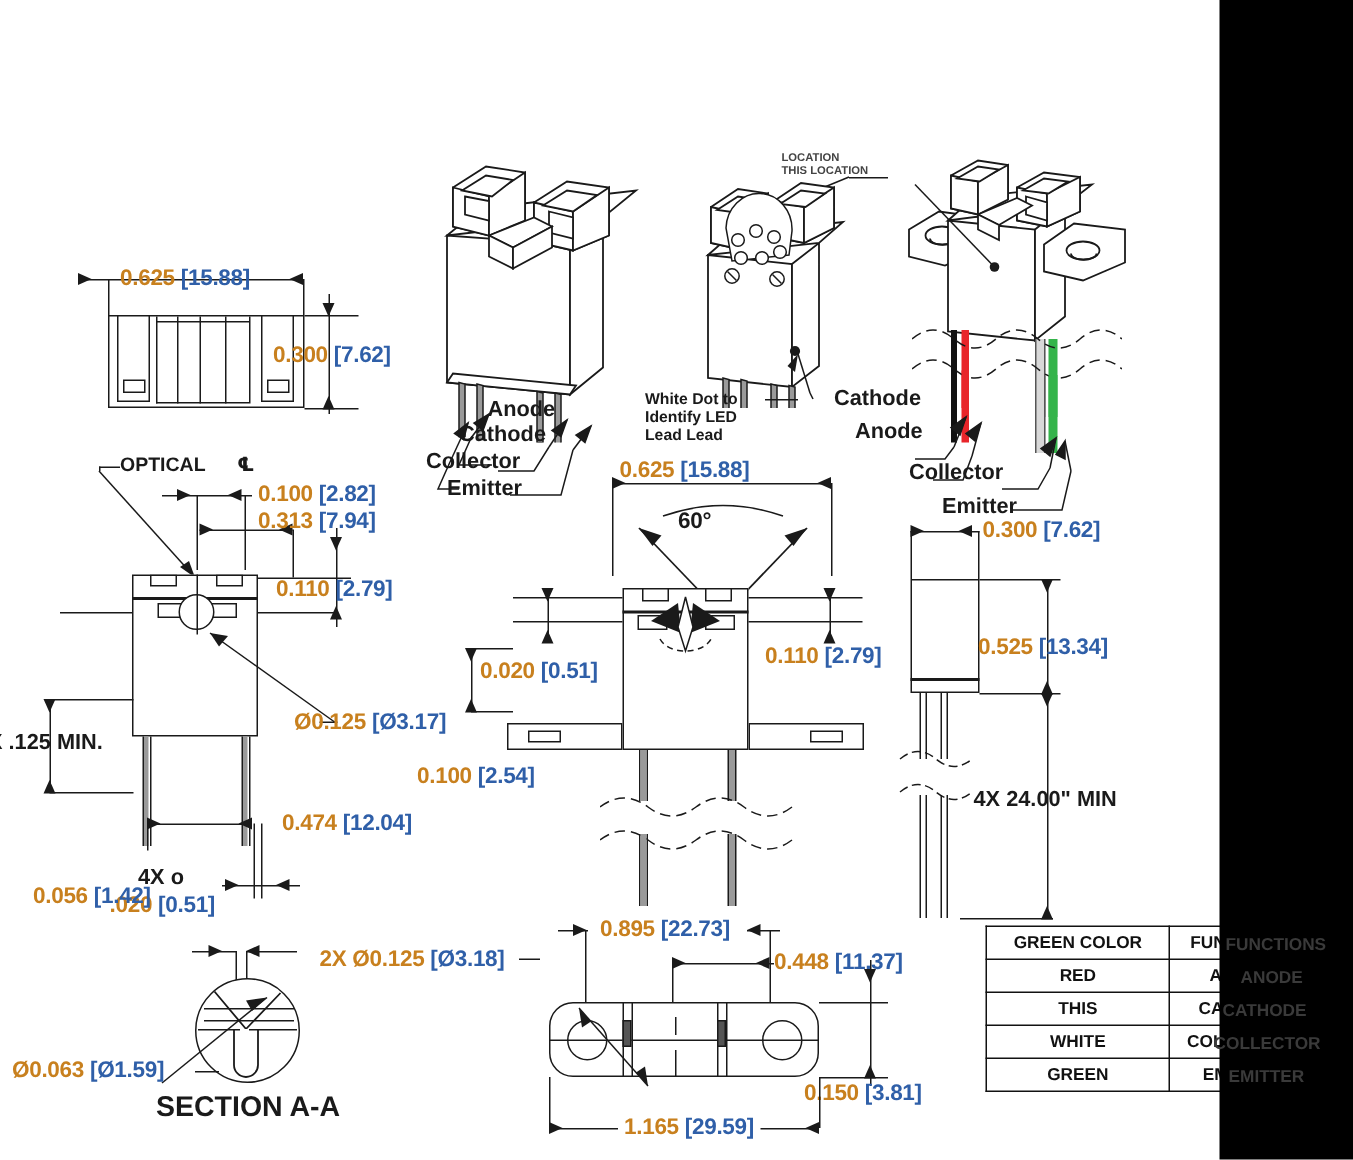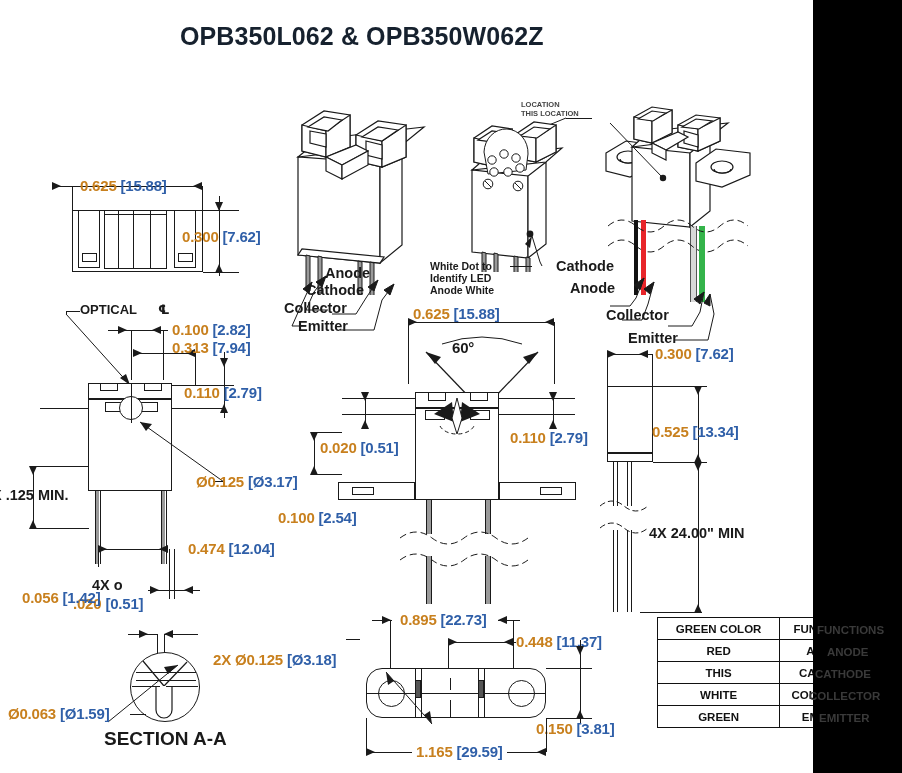--- a/index.html
+++ b/index.html
@@ -49,21 +49,20 @@
   
   #band{position:absolute;left:813px;top:0;width:89px;height:773px;background:#000;z-index:40;}
   #bandtxt{position:absolute;left:813px;top:0;width:89px;height:773px;z-index:41;pointer-events:none;}
   .bt{position:absolute;color:#3a3a3a;font-weight:bold;font-size:11.5px;white-space:nowrap;}
 </style>
 </head>
 <body>
 
 <div id="sheet">
 
-  <div class="t title" style="left:180px;top:24px;">OPB350L062 &amp; OPB350W062Z</div>
 
   <div>
 
     <div class="ln h1" style="left:52px;top:186px;width:150px;"></div>
     <div class="ar arR" style="left:52px;top:182px;"></div>
     <div class="ar arL" style="left:193px;top:182px;"></div>
     <div class="ln v1" style="left:72px;top:186px;height:24px;"></div>
     <div class="ln v1" style="left:202px;top:186px;height:24px;"></div>
     <div class="t dim" style="left:80px;top:178px;">0.625 <span class="br">[15.88]</span></div>
 
@@ -301,21 +300,21 @@
         <path d="M62 144 L62 170 L66 170 L66 145 Z"></path>
         <path d="M74 145 L74 172 L78 172 L78 146 Z"></path>
       </g>
     </svg>
     <svg style="position:absolute;left:492px;top:218px;width:60px;height:50px;">
       <path d="M48 44 L40 18" stroke="#1a1a1a" stroke-width="1" fill="none"></path>
       <polygon points="40,18 38,30 33,26" fill="#1a1a1a"></polygon>
       <path d="M48 44 L50 48" stroke="#1a1a1a" stroke-width="1"></path>
     </svg>
     <div class="ln h1" style="left:510px;top:266px;width:22px;"></div>
-    <div class="t lblsm" style="left:430px;top:260px;width:88px;font-size:10.5px;"><span>White Dot to</span><br><span>Identify LED</span><br><span>Anode White</span></div>
+    <div class="t lblsm" style="left:430px;top:260px;width:88px;font-size:10.5px;"><span>White Dot to</span><br><span>Identify LED</span><br><span>Lead Lead</span></div>
   </div>
 
   <div>
     <svg style="position:absolute;left:600px;top:105px;width:170px;height:130px;">
       <g fill="#ffffff" stroke="#1a1a1a" stroke-width="1.2">
 
         <path d="M6 48 L26 36 L56 40 L56 60 L30 72 L6 66 Z"></path>
         <ellipse cx="28" cy="52" rx="11" ry="6"></ellipse>
         <path d="M20 54 a8 4 0 0 0 17 0" fill="none"></path>
 
@@ -525,21 +524,21 @@
     <div class="boxt" style="left:478px;top:680px;width:6px;height:18px;background:#555;"></div>
     <div class="ln v1" style="left:450px;top:678px;height:12px;"></div>
     <div class="ln v1" style="left:450px;top:700px;height:18px;"></div>
 
     <svg style="position:absolute;left:376px;top:666px;width:90px;height:60px;">
       <line x1="56" y1="58" x2="10" y2="6" stroke="#1a1a1a" stroke-width="1"></line>
       <polygon points="10,6 18,15 12,19" fill="#1a1a1a"></polygon>
       <polygon points="56,58 48,49 54,45" fill="#1a1a1a"></polygon>
     </svg>
     <div class="ln h1" style="left:346px;top:639px;width:14px;"></div>
-    <div class="t dim" style="left:213px;top:652px;">2X Ø0.125 <span class="br">[Ø3.18]</span></div>
+    <div class="t dim" style="left:213px;top:632px;">2X Ø0.125 <span class="br">[Ø3.18]</span></div>
 
     <div class="ln h1" style="left:546px;top:668px;width:46px;"></div>
     <div class="ln h1" style="left:546px;top:718px;width:46px;"></div>
     <div class="ln v1" style="left:580px;top:640px;height:84px;"></div>
     <div class="ar arD" style="left:576px;top:646px;"></div>
     <div class="ar arU" style="left:576px;top:710px;"></div>
     <div class="t dim" style="left:536px;top:721px;">0.150 <span class="br">[3.81]</span></div>
 
     <div class="ln h1" style="left:366px;top:752px;width:180px;"></div>
     <div class="ar arR" style="left:366px;top:748px;"></div>

